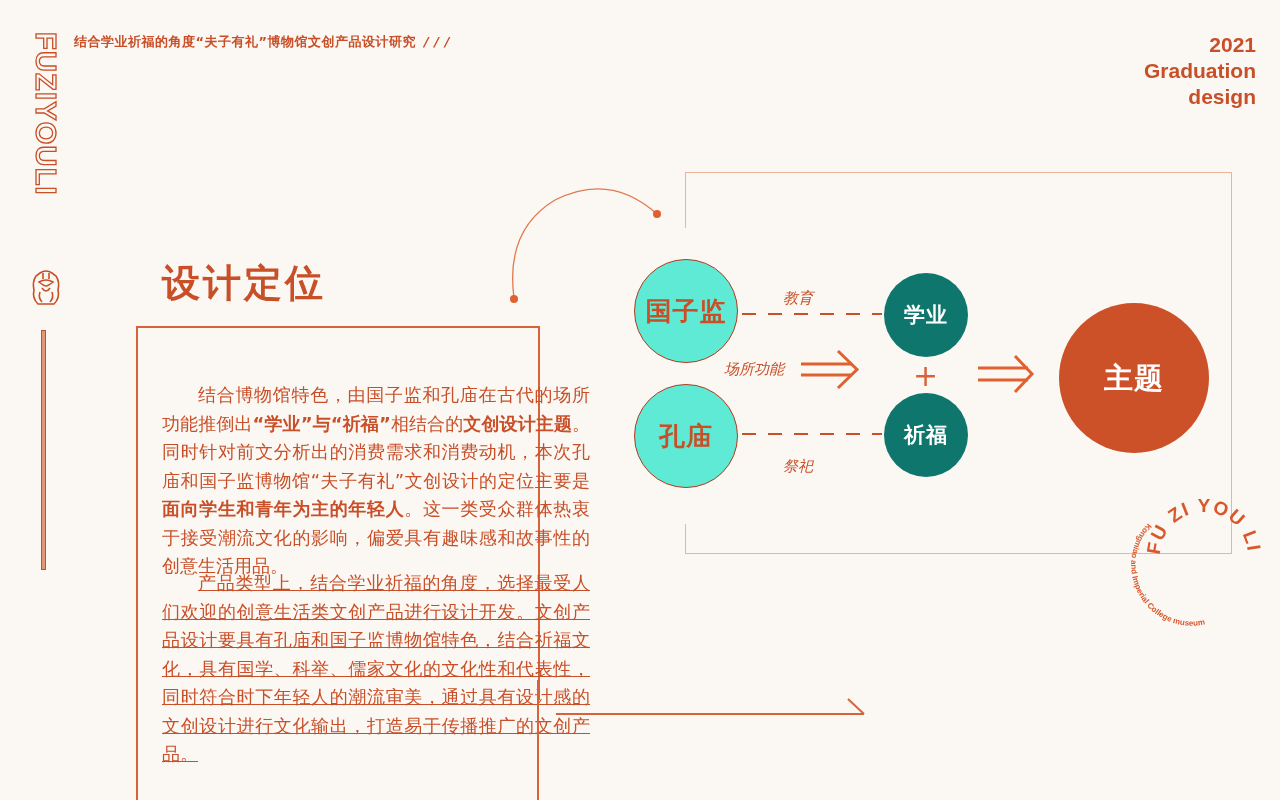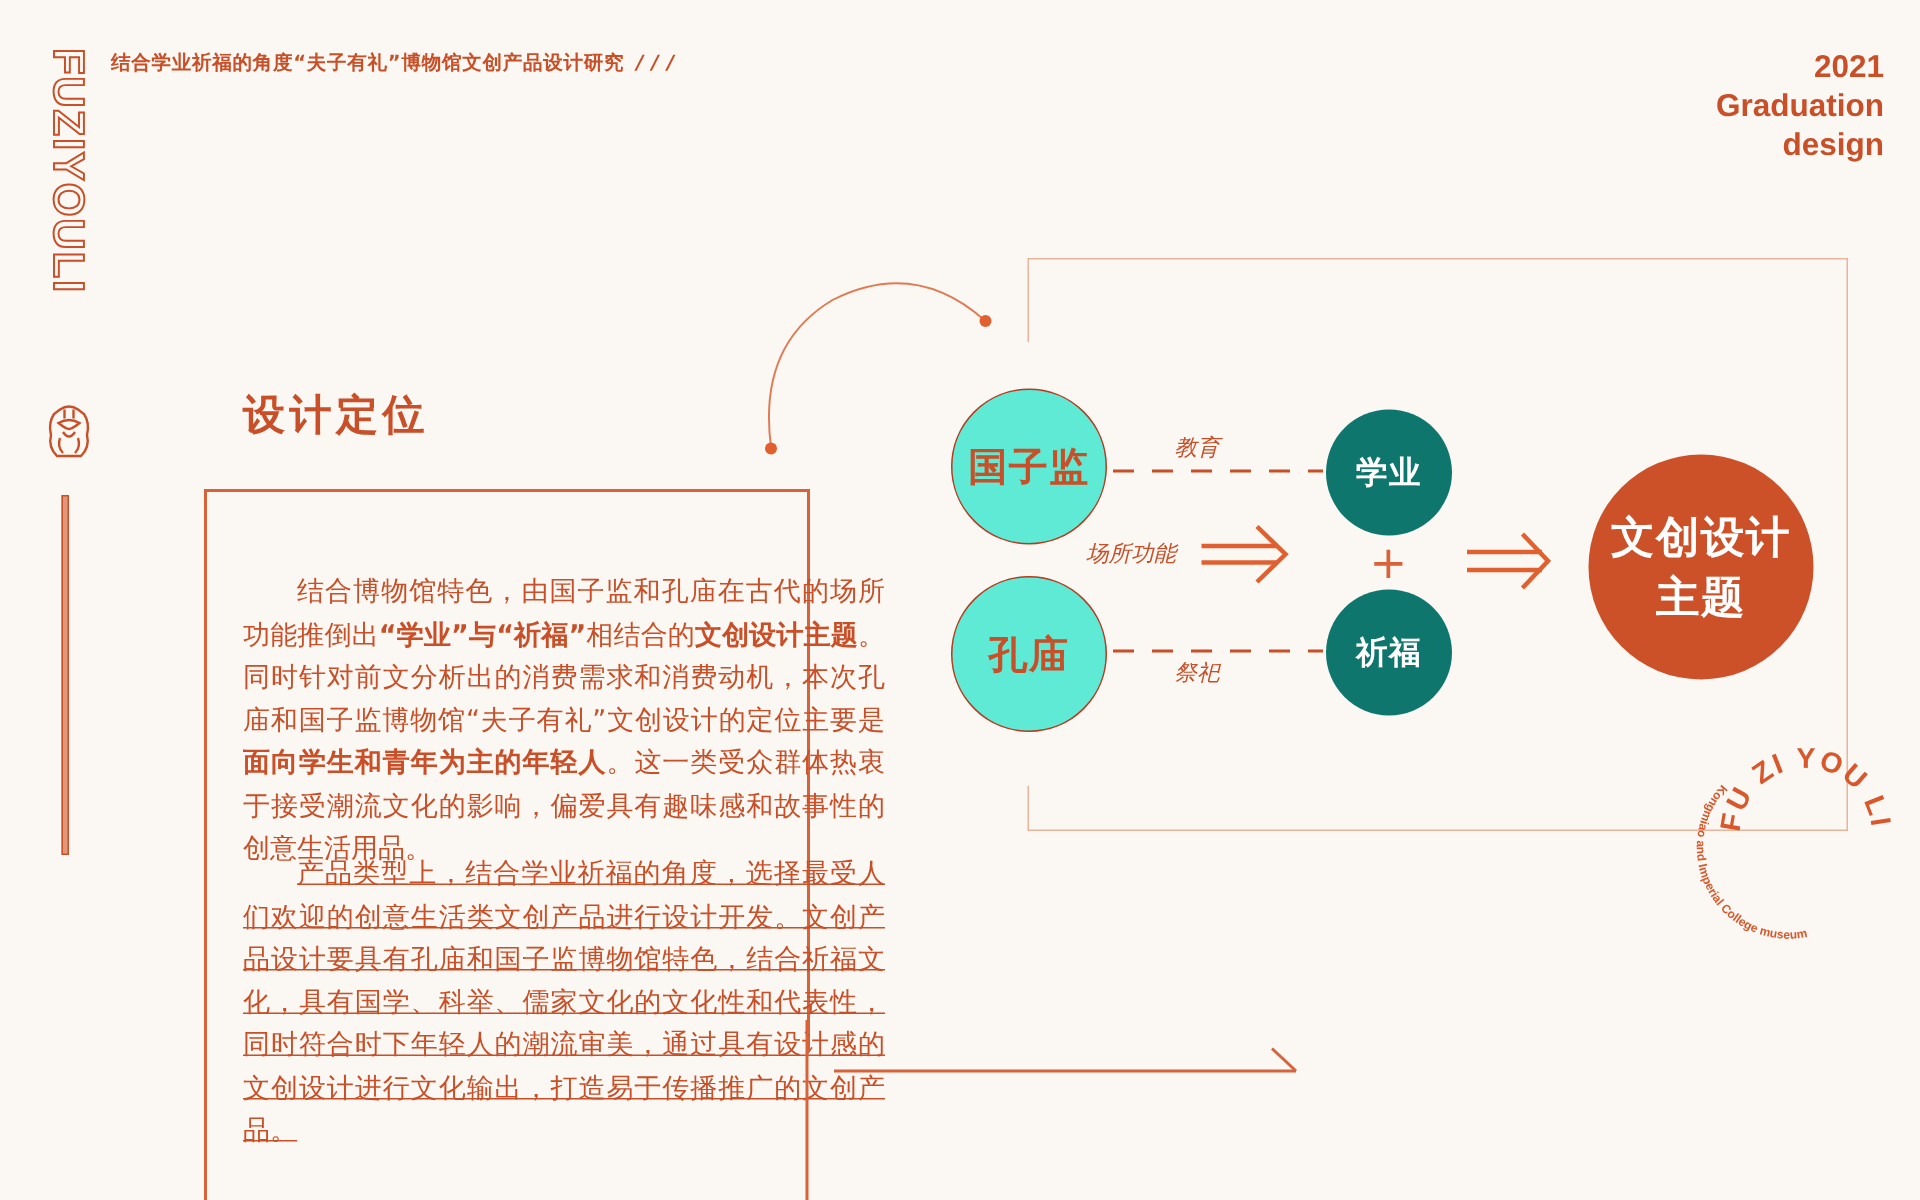--- a/index.html
+++ b/index.html
@@ -36,21 +36,21 @@
   }
   .logo { left: 30px; top: 268px; width: 32px; height: 40px; }
   .vbar {
     left: 41px; top: 330px; width: 5px; height: 240px;
     background: #e0977a; border: 1px solid #c84f27;
   }
 
   
   .heading {
     left: 162px; top: 258px;
-    font-size: 28px; font-weight: bold; color: #c84f27; letter-spacing: 3px; font-family: Liberation Mono, monospace;
+    font-size: 38px; font-weight: bold; color: #c84f27; letter-spacing: 3px; font-family: Liberation Mono, monospace;
   }
 
   
   .left-box {
     left: 136px; top: 326px; width: 404px; height: 480px;
     border: 2px solid #d8633a;
   }
   .para {
     left: 162px; width: 428px;
     font-size: 18px; line-height: 28.5px; color: #c84f27;
@@ -92,21 +92,21 @@
   .c-theme {
     left: 1059px; top: 303px; width: 150px; height: 150px; border-radius: 50%;
     background: #cc5028; color: #ffffff;
     display: flex; flex-direction: column; align-items: center; justify-content: center;
     font-size: 29px; font-weight: bold; line-height: 40px; letter-spacing: 1px;
   }
 
   .label-small { font-size: 15px; color: #c84f27; white-space: nowrap; font-style: italic; }
   .lbl-edu { left: 783px; top: 289px; }
   .lbl-func { left: 724px; top: 360px; }
-  .lbl-ritual { left: 783px; top: 439px; }
+  .lbl-ritual { left: 783px; top: 457px; }
   .plus { left: 913px; top: 358px; font-size: 30px; color: #d8633a; font-weight: normal; }
 </style>
 </head>
 <body>
 
 <div class="abs top-title">
   <span>结合学业祈福的角度“夫子有礼”博物馆文创产品设计研究</span><span class="slashes">/ / /</span>
 </div>
 
 <div class="abs year-block">
@@ -180,21 +180,20 @@
 
 <div class="abs label-small lbl-edu">教育</div>
 <div class="abs label-small lbl-func">场所功能</div>
 <div class="abs label-small lbl-ritual">祭祀</div>
 
 <div class="abs circle-fill c-xueye">学业</div>
 <div class="abs plus">+</div>
 <div class="abs circle-fill c-qifu">祈福</div>
 
 <div class="abs c-theme">
-  <div>文创设计</div>
   <div>主题</div>
 </div>
 
 <svg class="abs" style="left:1130px;top:495px;" width="140" height="135" viewBox="0 0 140 135">
   <defs>
     <path id="outerArc" d="M30 60 A44 44 0 0 1 118 62 A44 44 0 0 1 104 98"></path>
     <path id="innerArc" d="M18 28 A52 52 0 0 0 106 112"></path>
   </defs>
   <text font-family="Liberation Sans, sans-serif" font-weight="bold" font-size="19" fill="#d8582c" letter-spacing="1.5">
     <textPath href="#outerArc" id="stampOuter">FU ZI YOU LI</textPath>

